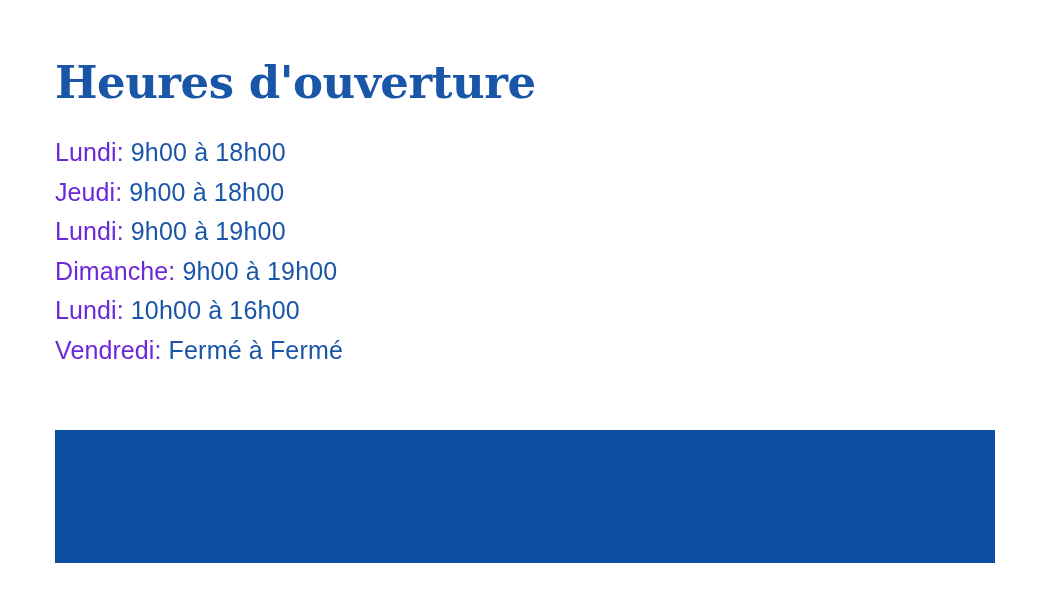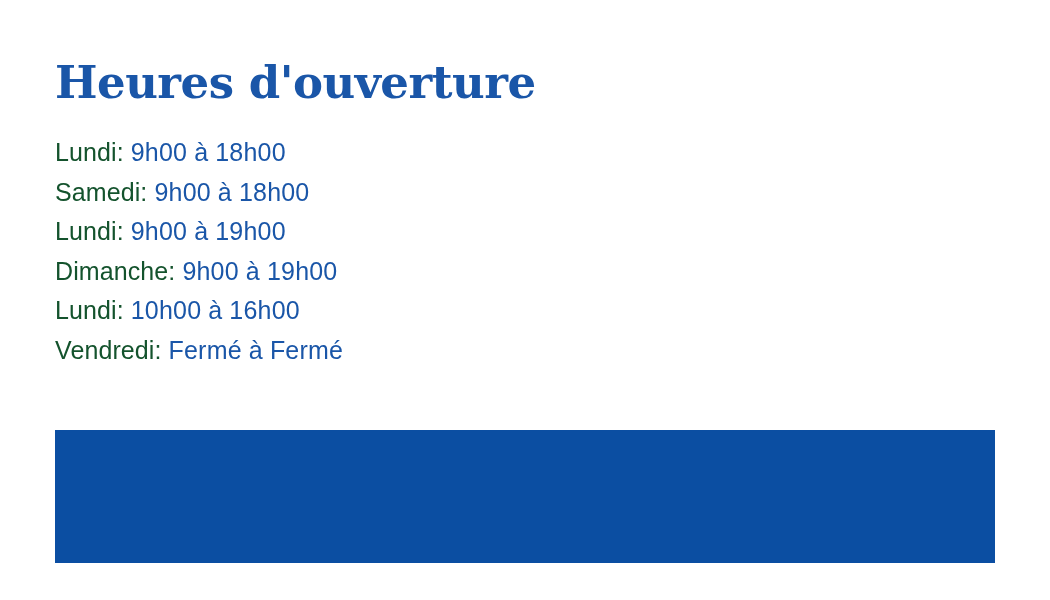--- a/index.html
+++ b/index.html
@@ -48,21 +48,21 @@
   }
 
   .hours-row {
     height: 39.6px;
     line-height: 39.6px;
     font-size: 25px;
     white-space: nowrap;
   }
 
   .day-label {
-    color: #14532d;
+    color: #6d28d9;
     font-size: 25px;
     letter-spacing: 0.1px;
   }
 
   .day-hours {
     color: #1a56a8;
     font-size: 25px;
     margin-left: 7px;
     letter-spacing: 0.2px;
     text-align: right;
@@ -90,21 +90,21 @@
 
   <h1 id="hours-title">Heures d'ouverture</h1>
 
   <ul id="hours-list">
 
     <li class="hours-row">
       <span class="day-label">Lundi:</span><span class="day-hours"><span>9h00</span><span class="hours-sep">à</span><span>18h00</span></span>
     </li>
 
     <li class="hours-row">
-      <span class="day-label">Samedi:</span><span class="day-hours"><span>9h00</span><span class="hours-sep">à</span><span>18h00</span></span>
+      <span class="day-label">Jeudi:</span><span class="day-hours"><span>9h00</span><span class="hours-sep">à</span><span>18h00</span></span>
     </li>
 
 
     <li class="hours-row">
       <span class="day-label">Lundi:</span><span class="day-hours"><span>9h00</span><span class="hours-sep">à</span><span>19h00</span></span>
     </li>
 
     <li class="hours-row">
       <span class="day-label">Dimanche:</span><span class="day-hours"><span>9h00</span><span class="hours-sep">à</span><span>19h00</span></span>
     </li>

